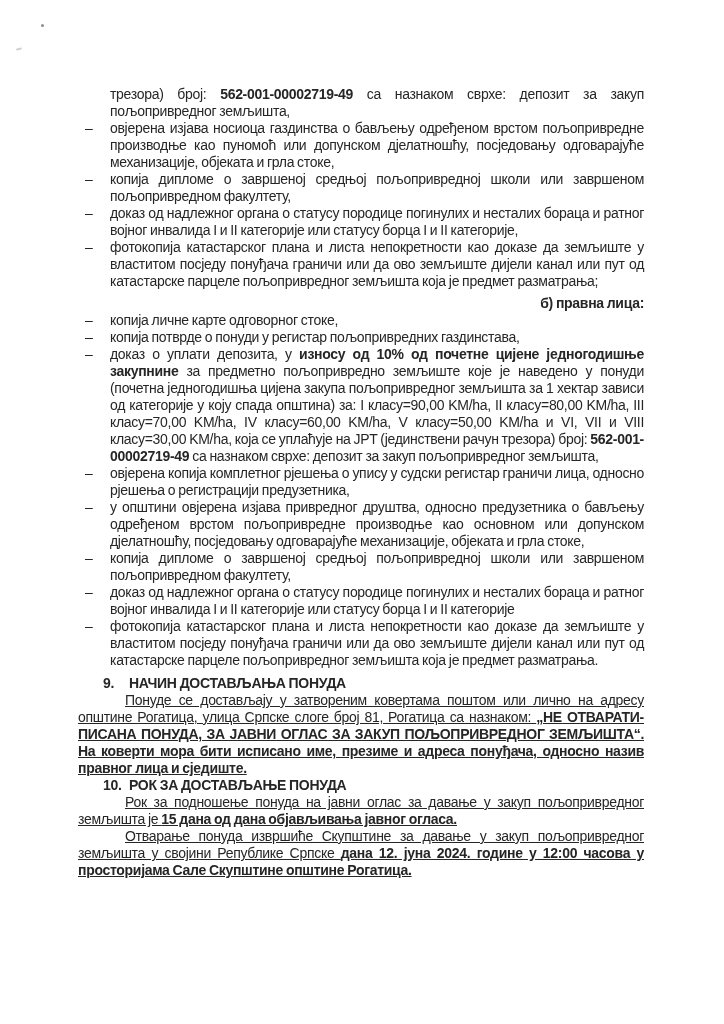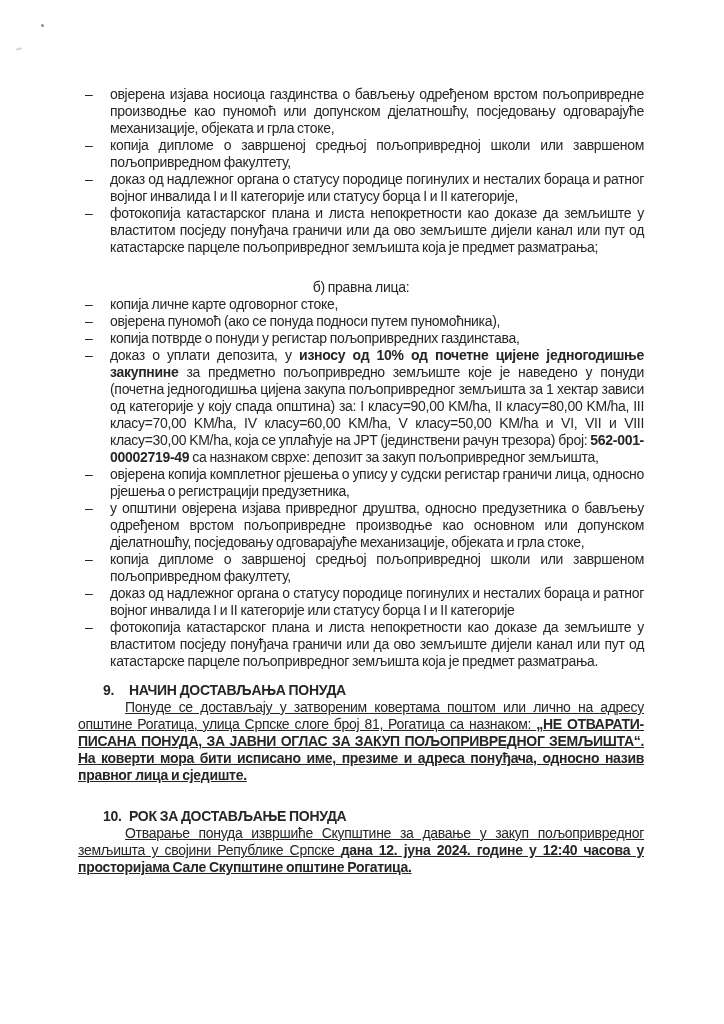--- a/index.html
+++ b/index.html
@@ -13,39 +13,40 @@
     font-size:14px;
     line-height:17px;
     letter-spacing:-0.3px;
     word-spacing:-0.6px;
   }
   .content{position:absolute;left:78px;top:86px;width:566px;}
   .cont-item{padding-left:32px;text-align:justify;}
   .dash-list{margin:0;padding:0;}
   .li{position:relative;padding-left:32px;text-align:justify;}
   .li .dash{position:absolute;left:7px;top:0;}
-  .sub-head{font-weight:400;margin-top:23px;text-align:center;}
-  .sec-head{font-weight:700;padding-left:25px;margin-top:12px;white-space:nowrap;}
+  .sub-head{font-weight:700;margin-top:5px;text-align:right;}
+  .sec-head{font-weight:700;padding-left:25px;margin-top:6px;white-space:nowrap;}
   .sec-head .num{display:inline-block;min-width:26px;}
   .para{text-align:justify;text-indent:47px;text-decoration:underline;}
-  .gap-lg{margin-top:24px;}
+  .gap-lg{margin-top:0;}
   b{font-weight:700;}
   
   .speck-a{position:absolute;left:41px;top:24px;width:3px;height:3px;background:#8d8d8d;border-radius:50%;}
   .speck-b{position:absolute;left:16px;top:48px;width:6px;height:2px;background:#d2d2d2;transform:rotate(-14deg);border-radius:1px;}
 </style>
 </head>
 <body>
 
 <div class="page">
   <div class="speck-a"></div>
   <div class="speck-b"></div>
 
   <div class="content">
 
+    <div class="cont-item"><span>трезора) број: </span><b>562-001-00002719-49</b><span> са назнаком сврхе: депозит за закуп пољопривредног земљишта,</span></div>
 
     <div class="dash-list">
       <div class="li">
         <span class="dash">–</span>
         <span><span>овјерена изјава  носиоца газдинства о бављењу одређеном врстом пољопривредне производње као пуномоћ или допунском дјелатношћу, посједовању одговарајуће механизације, објеката и грла стоке,</span></span>
       </div>
       <div class="li">
         <span class="dash">–</span>
         <span><span>копија дипломе о завршеној средњој пољопривредној школи или завршеном пољопривредном факултету,</span></span>
       </div>
@@ -61,21 +62,20 @@
 
     <div class="sub-head">б) правна лица:</div>
 
     <div class="dash-list">
       <div class="li">
         <span class="dash">–</span>
         <span><span>копија личне карте одговорног стоке,</span></span>
       </div>
       <div class="li">
         <span class="dash">–</span>
-        <span><span>овјерена пуномоћ (ако се понуда подноси путем пуномоћника),</span></span>
       </div>
       <div class="li">
         <span class="dash">–</span>
         <span><span>копија потврде о понуди у регистар пољопривредних газдинстава,</span></span>
       </div>
       <div class="li">
         <span class="dash">–</span>
         <span><span>доказ о уплати депозита, у </span><b>износу од 10% од почетне цијене једногодишње закупнине</b><span> за предметно пољопривредно земљиште које је наведено у понуди (почетна једногодишња цијена закупа пољопривредног земљишта за 1 хектар зависи од категорије у коју спада општина) за: I класу=90,00 KM/ha, II класу=80,00 KM/ha, III класу=70,00 KM/ha, IV класу=60,00 KM/ha, V класу=50,00 KM/ha и VI, VII и VIII класу=30,00 KM/ha, која се уплаћује на JPT (јединствени рачун трезора) број: </span><b>562-001-00002719-49</b><span> са назнаком сврхе: депозит за закуп пољопривредног земљишта,</span></span>
       </div>
       <div class="li">
@@ -101,17 +101,18 @@
     </div>
 
     <div class="sec-head">
       <span class="num">9.</span><span>НАЧИН ДОСТАВЉАЊА ПОНУДА</span>
     </div>
     <div class="para"><span>Понуде се достављају у затвореним ковертама поштом или лично на адресу општине Рогатица, улица Српске слоге број 81, Рогатица  са назнаком: </span><b>„НЕ ОТВАРАТИ-ПИСАНА ПОНУДА, ЗА ЈАВНИ ОГЛАС ЗА ЗАКУП ПОЉОПРИВРЕДНОГ ЗЕМЉИШТА“. На коверти мора бити исписано име, презиме и адреса понуђача, односно назив правног лица и сједиште.</b></div>
 
     <div class="sec-head gap-lg">
       <span class="num">10.</span><span>РОК ЗА ДОСТАВЉАЊЕ ПОНУДА</span>
     </div>
+    <div class="para"><span>Рок за  подношење понуда на јавни оглас за давање у закуп пољопривредног земљишта је </span><b>15 дана од дана објављивања јавног огласа.</b></div>
 
-    <div class="para"><span>Отварање понуда извршиће Скупштине за давање у закуп пољопривредног земљишта у својини Републике Српске </span><b>дана 12. јуна 2024. године у 12:40 часова у просторијама Сале Скупштине  општине Рогатица.</b></div>
+    <div class="para"><span>Отварање понуда извршиће Скупштине за давање у закуп пољопривредног земљишта у својини Републике Српске </span><b>дана 12. јуна 2024. године у 12:00 часова у просторијама Сале Скупштине  општине Рогатица.</b></div>
 
   </div>
 </div>
 
 </body></html>

